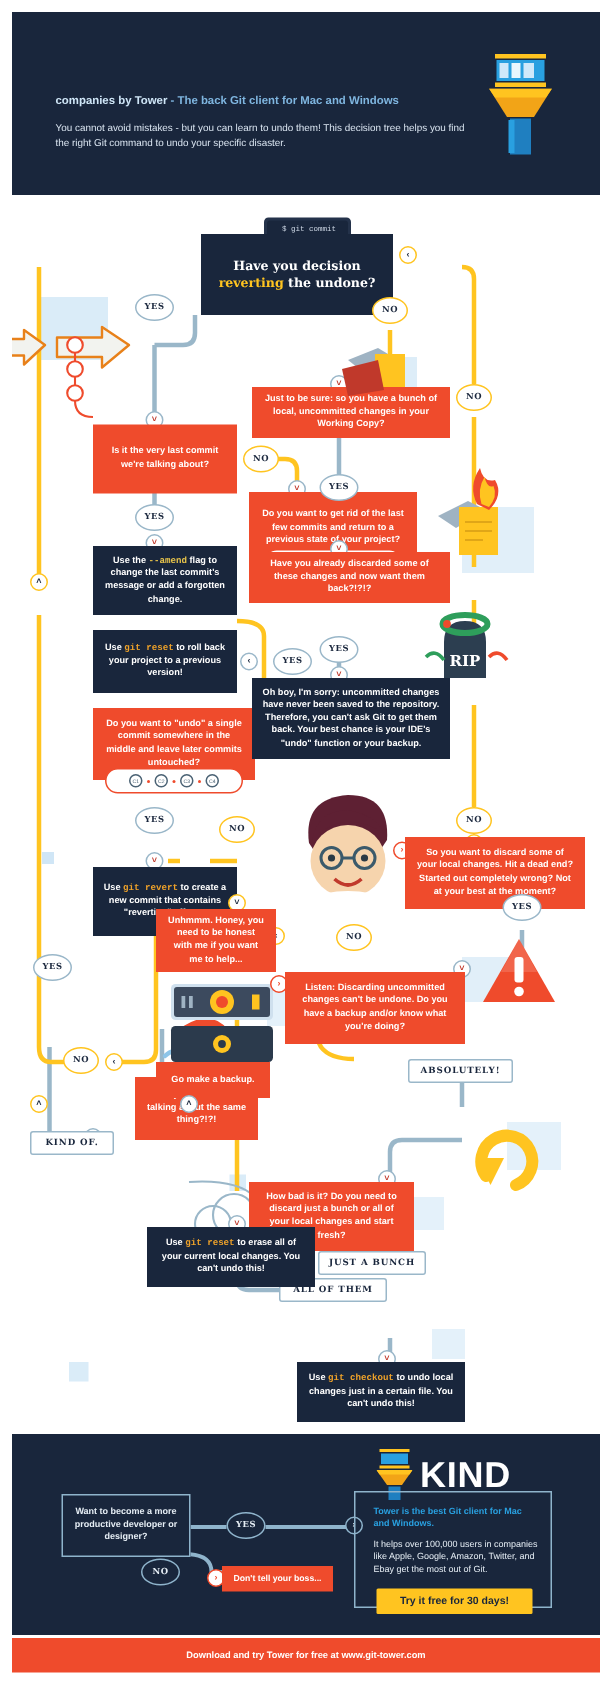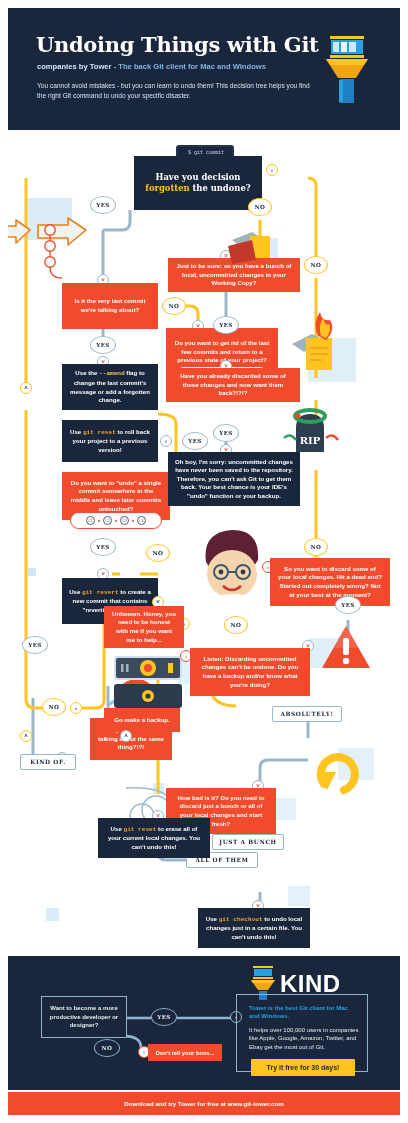--- a/index.html
+++ b/index.html
@@ -132,21 +132,20 @@
     background:#ef4b2c;color:#ffffff;font-size:6.2px;font-weight:bold;
     display:flex;align-items:center;justify-content:center;
   }
 </style>
 </head>
 <body>
 
 <div id="page">
 
   <div class="header">
-    <div class="hdr-title">Undoing Things with Git</div>
     <div class="hdr-sub">
       <span class="bright">companies by Tower</span><span> - The back Git client for Mac and Windows</span>
     </div>
     <div class="hdr-body">You cannot avoid mistakes - but you can learn to undo them! This decision tree helps you find the right Git command to undo your specific disaster.</div>
 
     <div class="tower-logo">
       <div class="tl-band" style="left:4px;top:0;width:34px;height:3px;"></div>
       <div class="tl-glass" style="left:5px;top:4px;width:32px;height:14px;"></div>
       <div class="tl-band" style="left:7px;top:6px;width:6px;height:10px;background:#cfe9fa;"></div>
       <div class="tl-band" style="left:15px;top:6px;width:6px;height:10px;background:#eaf6fd;"></div>
@@ -254,21 +253,21 @@
     </svg>
 
     <svg style="position:absolute;left:166px;top:6px;" width="62" height="24" viewBox="0 0 62 24">
       <rect x="2" y="1" width="58" height="21" rx="3" fill="#24324a"></rect>
       <rect x="4" y="3" width="54" height="17" rx="2" fill="#19263c"></rect>
     </svg>
     <div style="position:absolute;left:170px;top:12px;width:56px;text-align:center;font-family:'Liberation Mono',monospace;font-size:5px;color:#cfd9e6;">$ git commit</div>
 
     <div class="node a" style="left:126px;top:18px;width:128px;height:54px;">
       <div class="inner" style="font-family:'DejaVu Serif',serif;font-size:8.4px;line-height:11px;">
-        <span>Have you decision </span><span style="color:#ffc420">forgotten</span><span> the undone?</span>
+        <span>Have you decision </span><span style="color:#ffc420">reverting</span><span> the undone?</span>
       </div>
     </div>
 
     <div class="chip y" style="left:258px;top:26px;">‹</div>
     <div class="pill" style="left:82px;top:58px;width:26px;height:18px;">YES</div>
     <div class="pill y" style="left:240px;top:60px;width:24px;height:18px;">NO</div>
     <div class="pill y" style="left:296px;top:118px;width:24px;height:18px;">NO</div>
 
     <div class="chip d" style="left:89px;top:136px;">˅</div>
     <div class="node q" style="left:54px;top:145px;width:96px;height:46px;">

